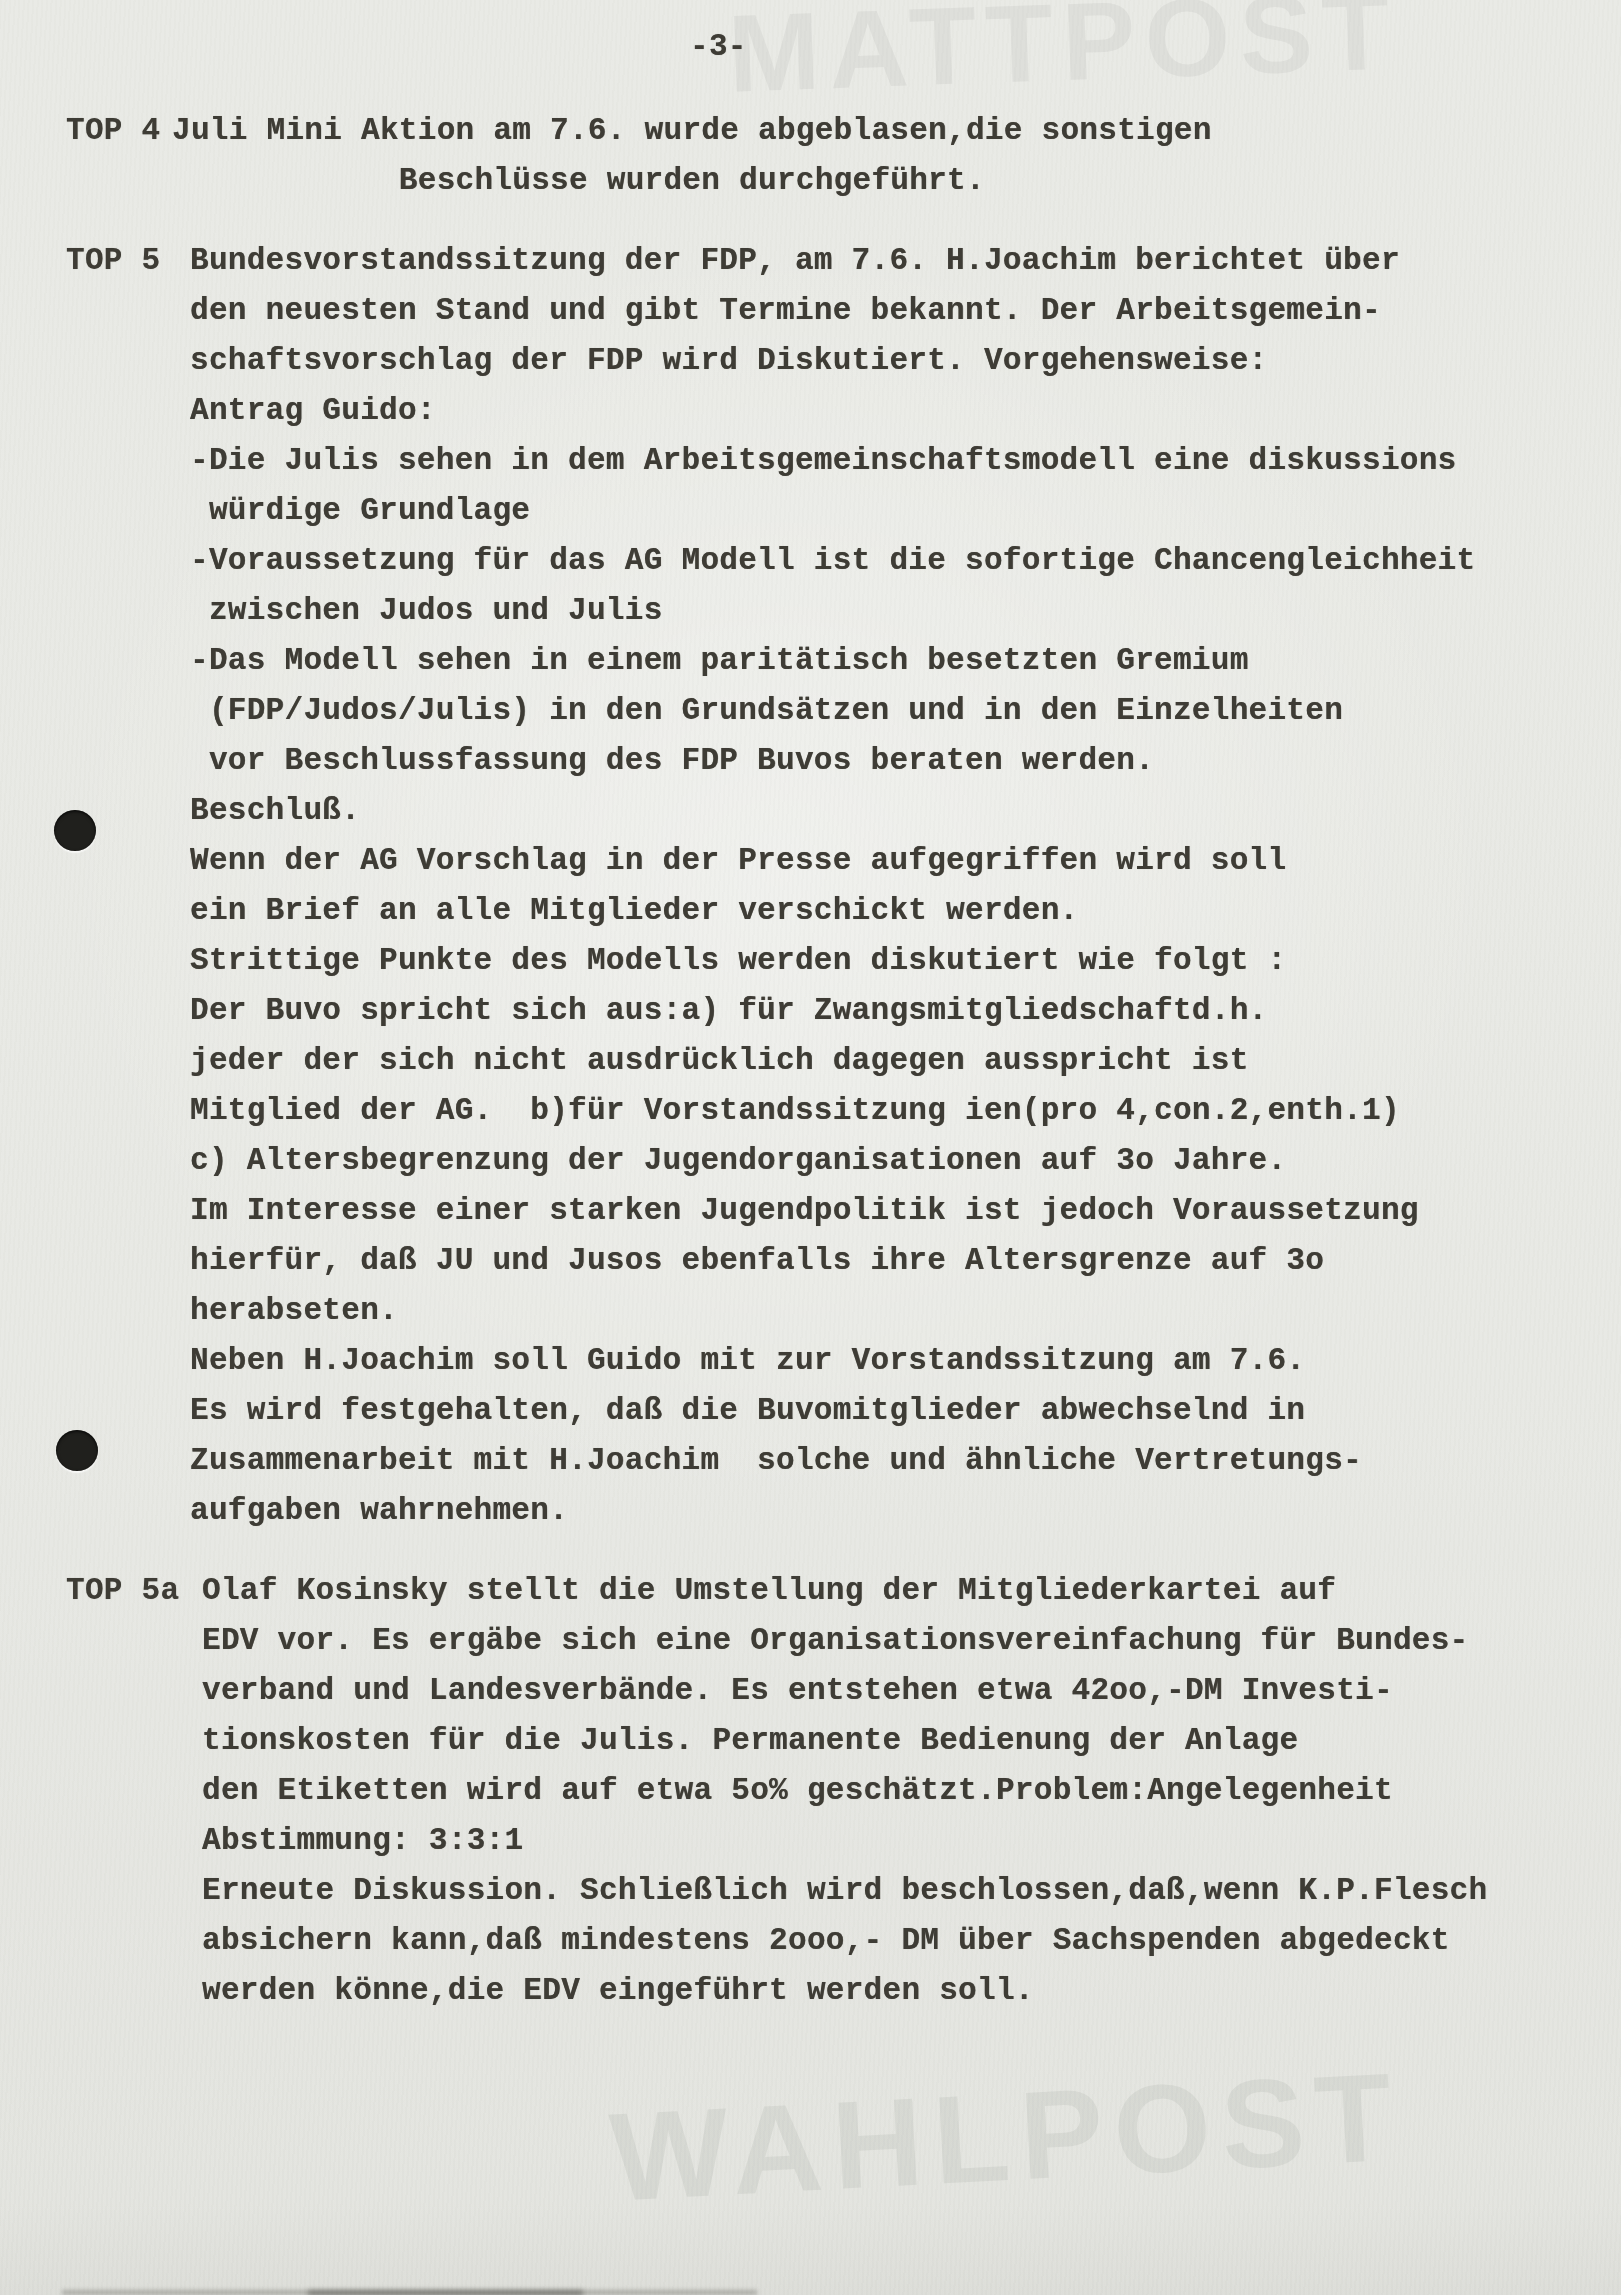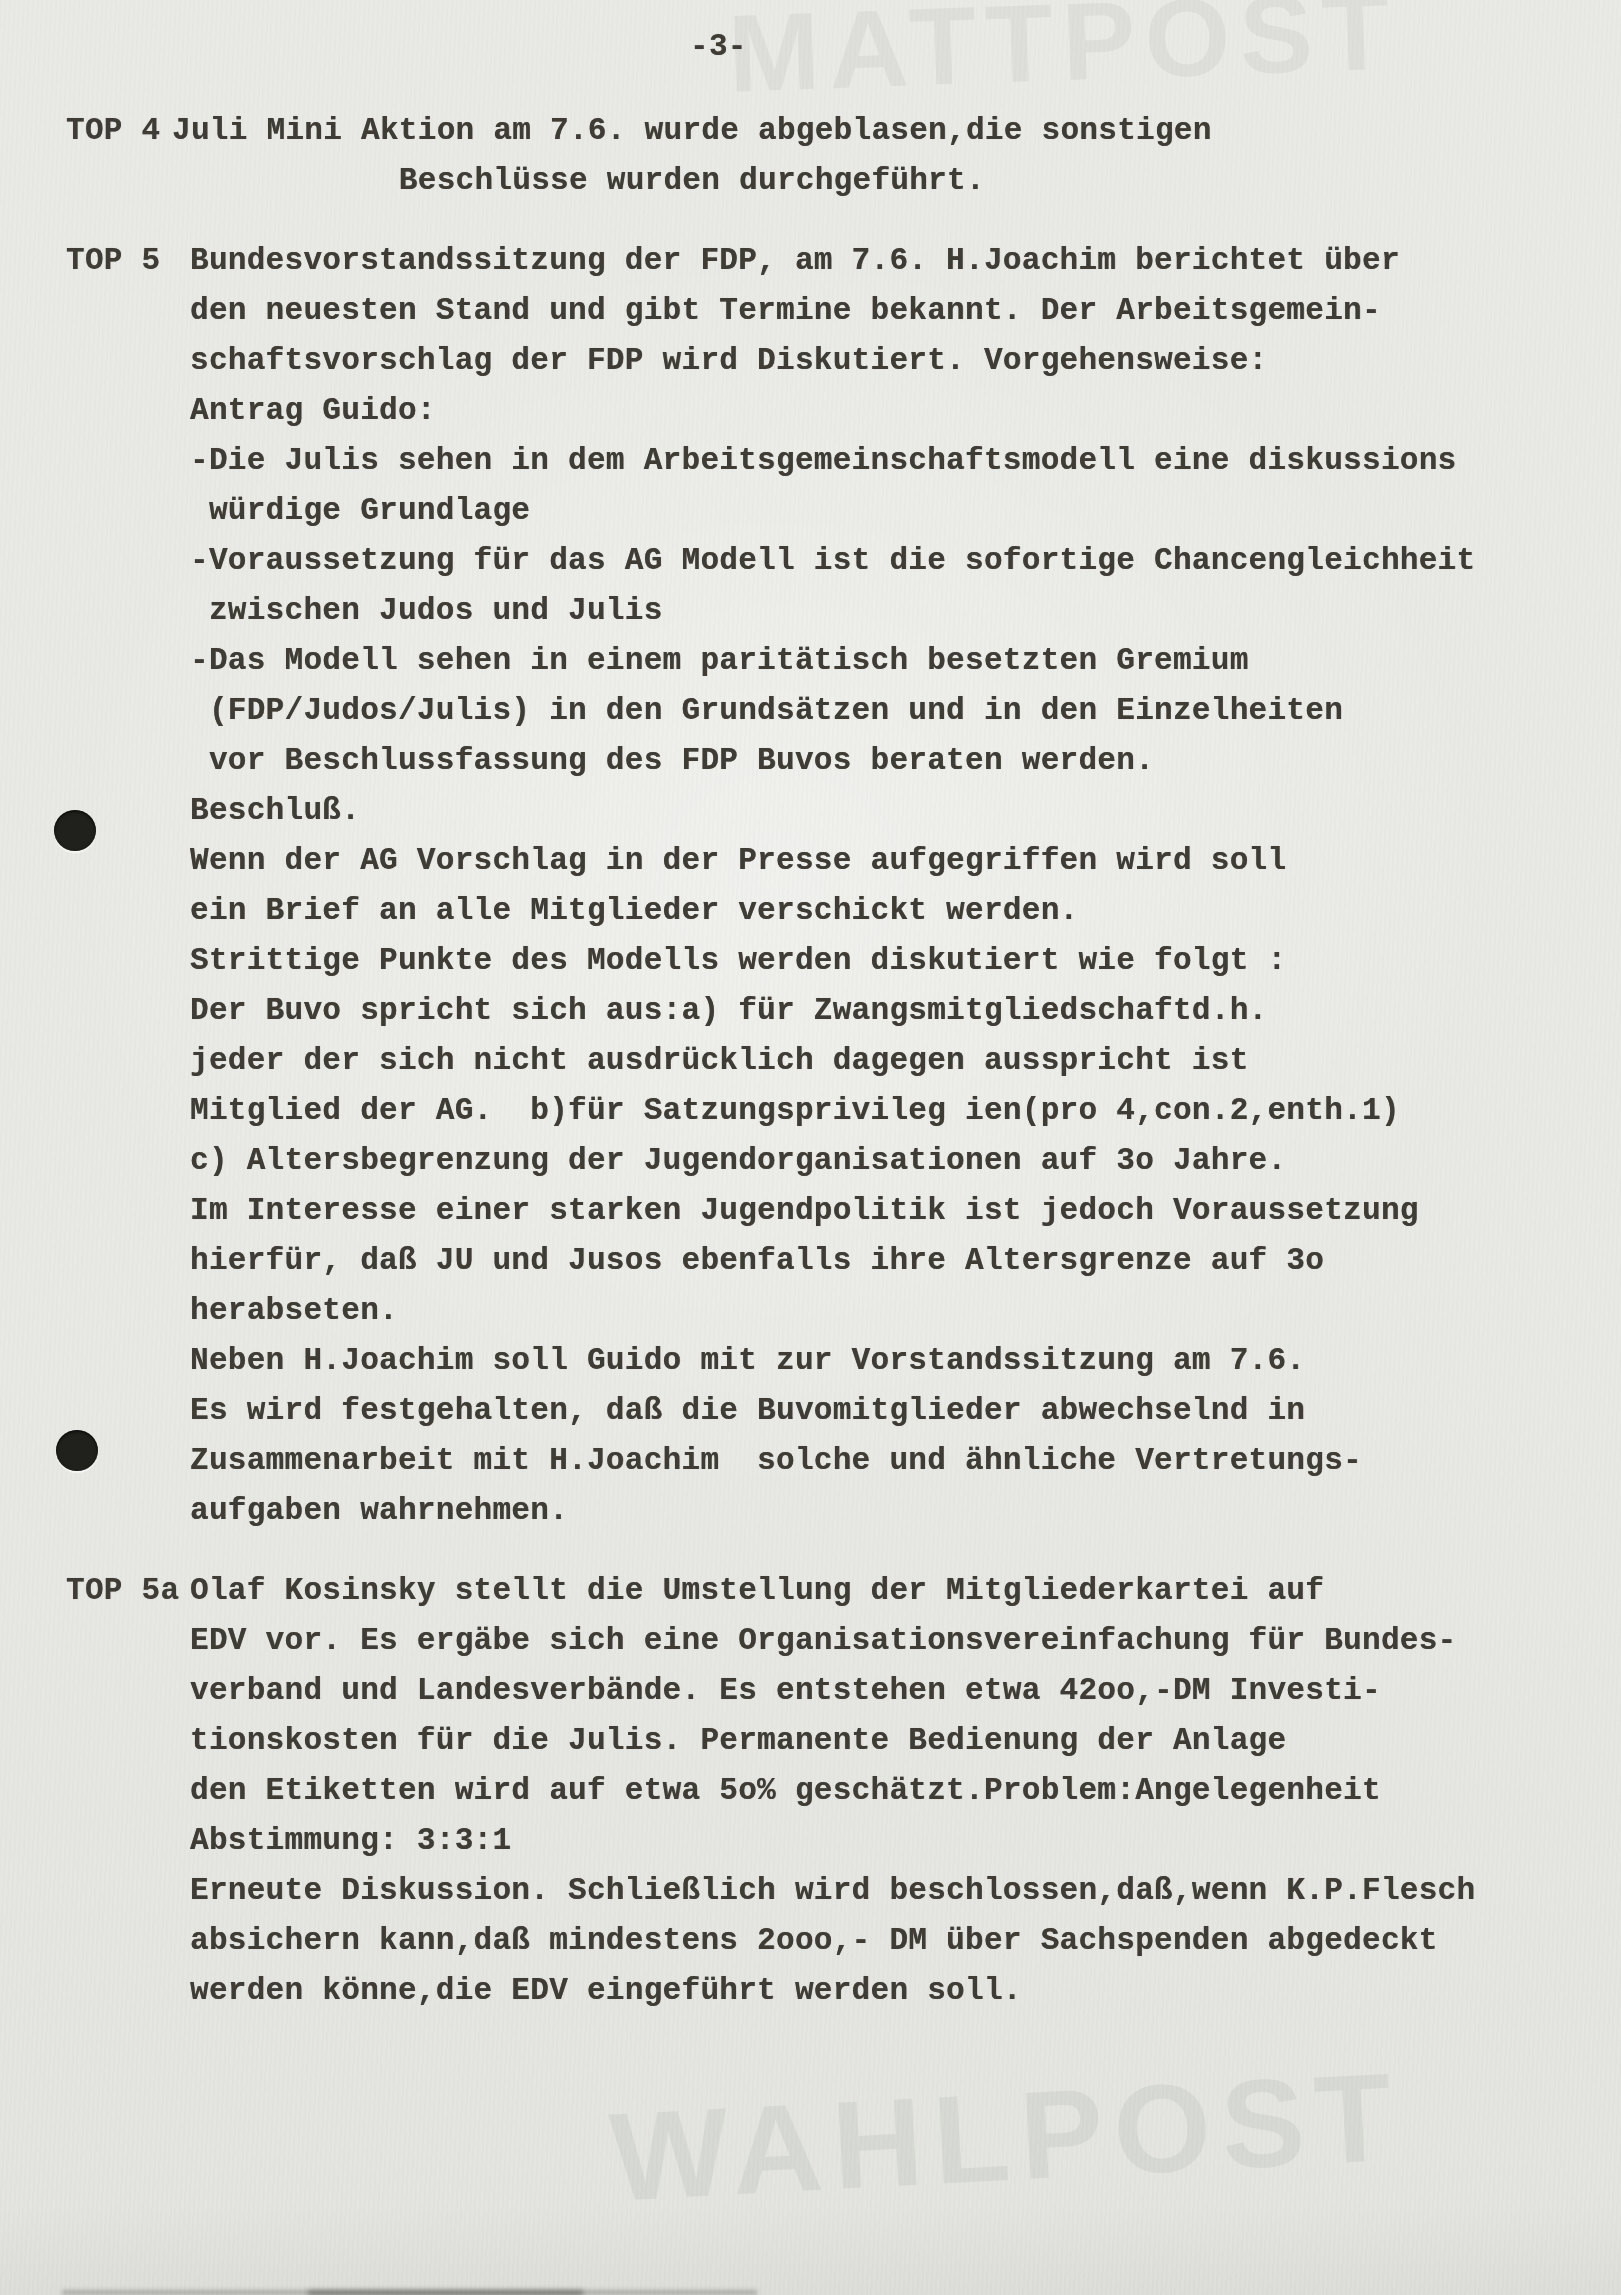--- a/index.html
+++ b/index.html
@@ -45,21 +45,21 @@
     position:absolute;left:66px;top:0;
     font:700 31px/50px "Liberation Mono","DejaVu Sans Mono",monospace;
     color:var(--ink);
     letter-spacing:0.3px;
     text-shadow:0 0 0.7px rgba(62,60,53,0.55);
     white-space:pre;
   }
   .body{position:absolute;top:0;}
   #sec0 .body{left:172px;text-align:center;}
   #sec1 .body{left:190px;}
-  #sec2 .body{left:190px;}
+  #sec2 .body{left:202px;}
   .line{
     font:700 31px/50px "Liberation Mono","DejaVu Sans Mono",monospace;
     color:var(--ink);
     letter-spacing:0.3px;
     white-space:pre;
     text-shadow:0.3px 0.3px 0.5px rgba(55,53,46,0.45), 0 0 0.7px rgba(62,60,53,0.35);
   }
   .hole{
     position:absolute;width:42px;height:41px;border-radius:50%;
     background:var(--hole);
@@ -130,21 +130,21 @@
         <div class="line"> zwischen Judos und Julis</div>
         <div class="line">-Das Modell sehen in einem paritätisch besetzten Gremium</div>
         <div class="line"> (FDP/Judos/Julis) in den Grundsätzen und in den Einzelheiten</div>
         <div class="line"> vor Beschlussfassung des FDP Buvos beraten werden.</div>
         <div class="line">Beschluß.</div>
         <div class="line">Wenn der AG Vorschlag in der Presse aufgegriffen wird soll</div>
         <div class="line">ein Brief an alle Mitglieder verschickt werden.</div>
         <div class="line">Strittige Punkte des Modells werden diskutiert wie folgt :</div>
         <div class="line">Der Buvo spricht sich aus:a) für Zwangsmitgliedschaftd.h.</div>
         <div class="line">jeder der sich nicht ausdrücklich dagegen ausspricht ist</div>
-        <div class="line">Mitglied der AG.  b)für Satzungsprivileg ien(pro 4,con.2,enth.1)</div>
+        <div class="line">Mitglied der AG.  b)für Vorstandssitzung ien(pro 4,con.2,enth.1)</div>
         <div class="line">c) Altersbegrenzung der Jugendorganisationen auf 3o Jahre.</div>
         <div class="line">Im Interesse einer starken Jugendpolitik ist jedoch Voraussetzung</div>
         <div class="line">hierfür, daß JU und Jusos ebenfalls ihre Altersgrenze auf 3o</div>
         <div class="line">herabseten.</div>
         <div class="line">Neben H.Joachim soll Guido mit zur Vorstandssitzung am 7.6.</div>
         <div class="line">Es wird festgehalten, daß die Buvomitglieder abwechselnd in</div>
         <div class="line">Zusammenarbeit mit H.Joachim  solche und ähnliche Vertretungs-</div>
         <div class="line">aufgaben wahrnehmen.</div>
       </div>
   </section>

